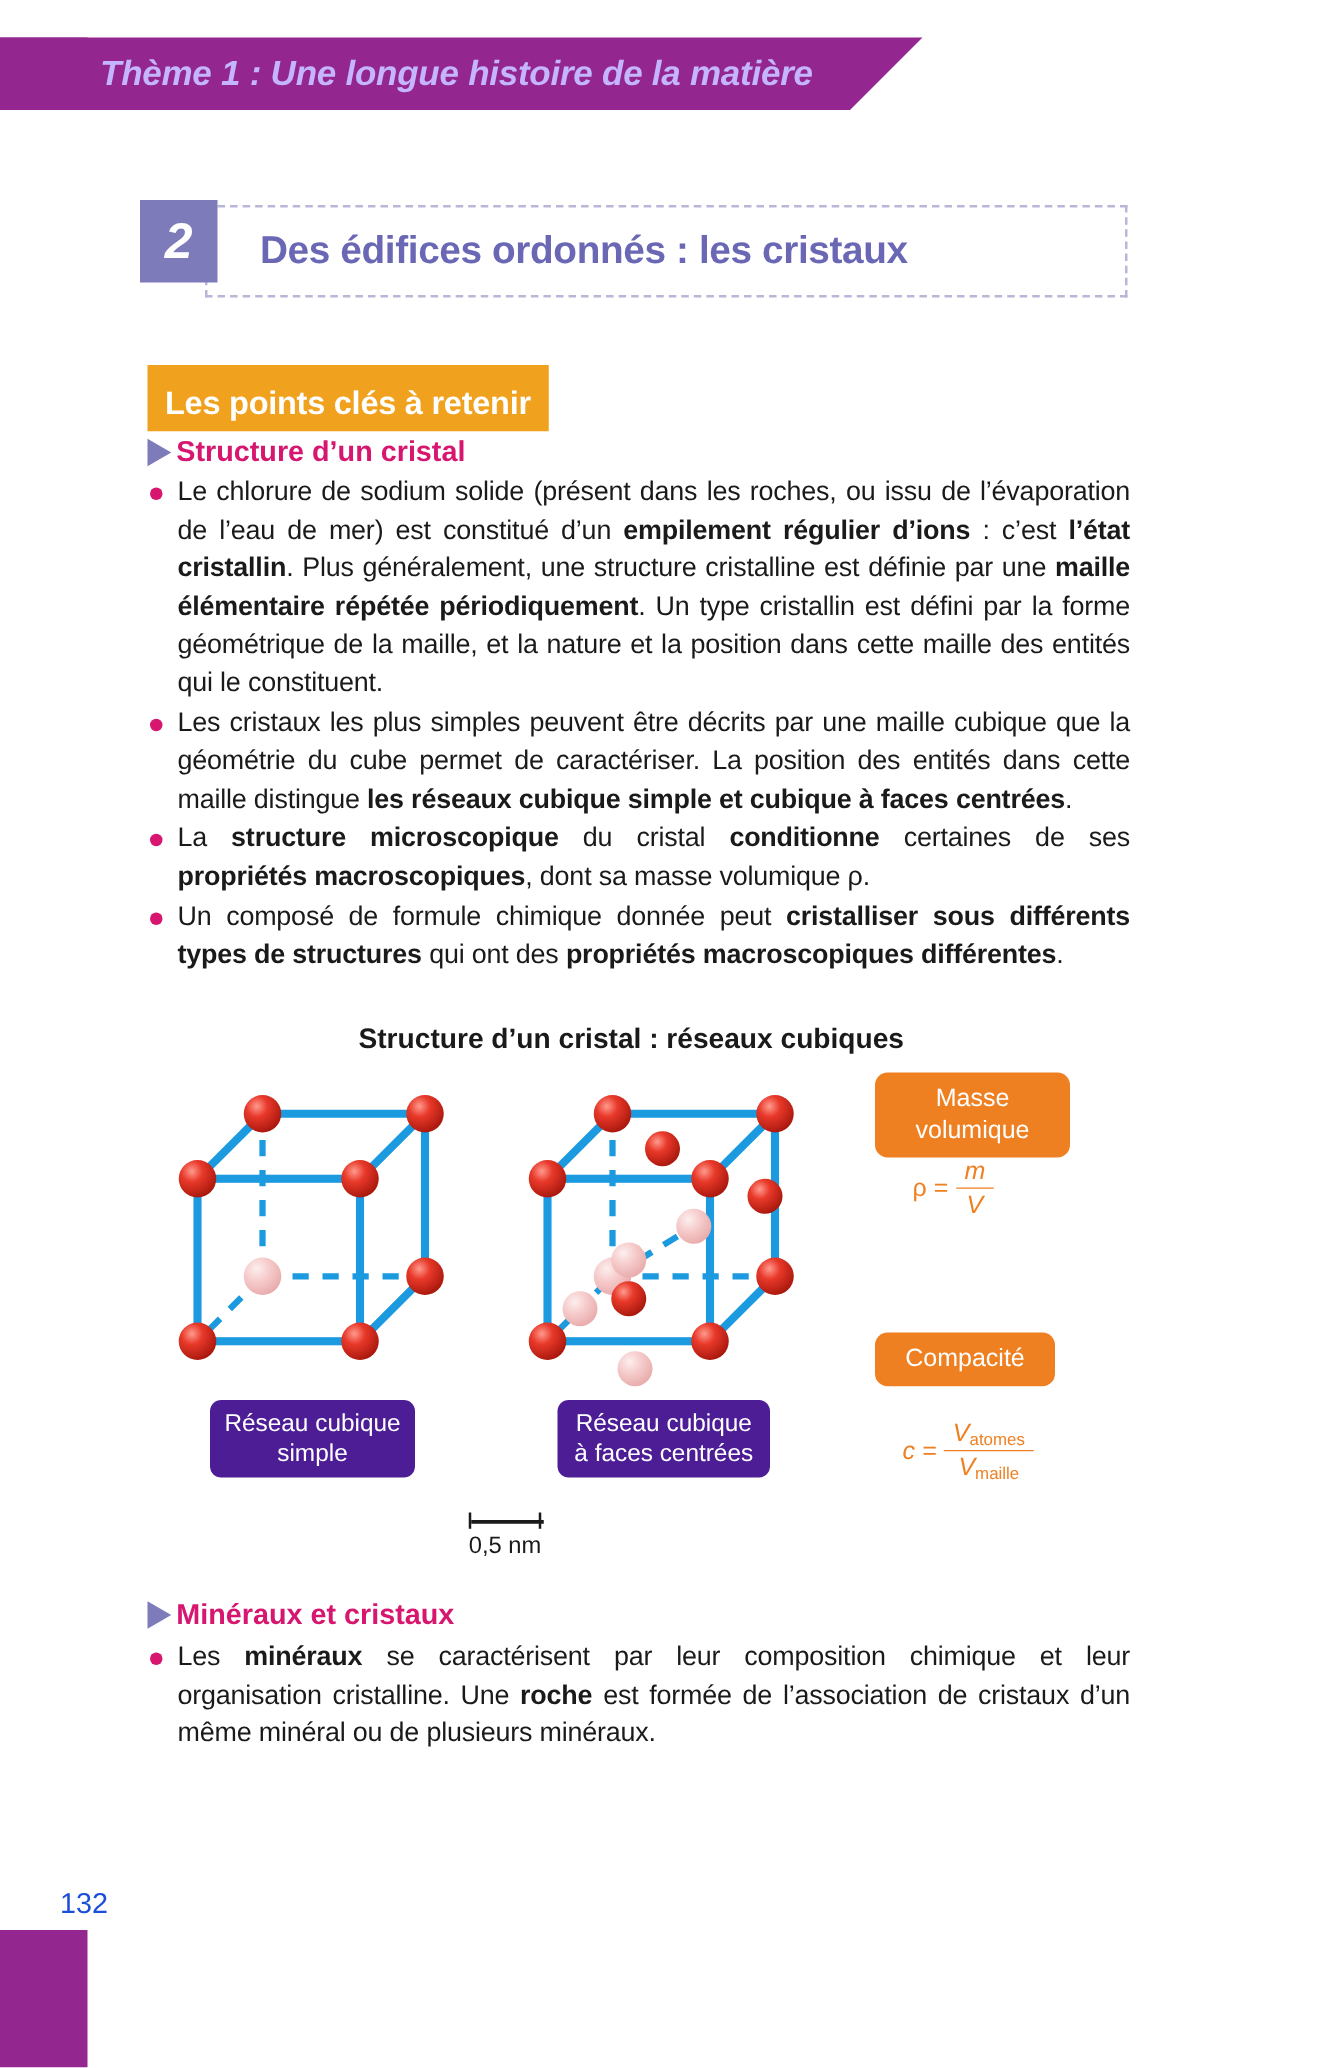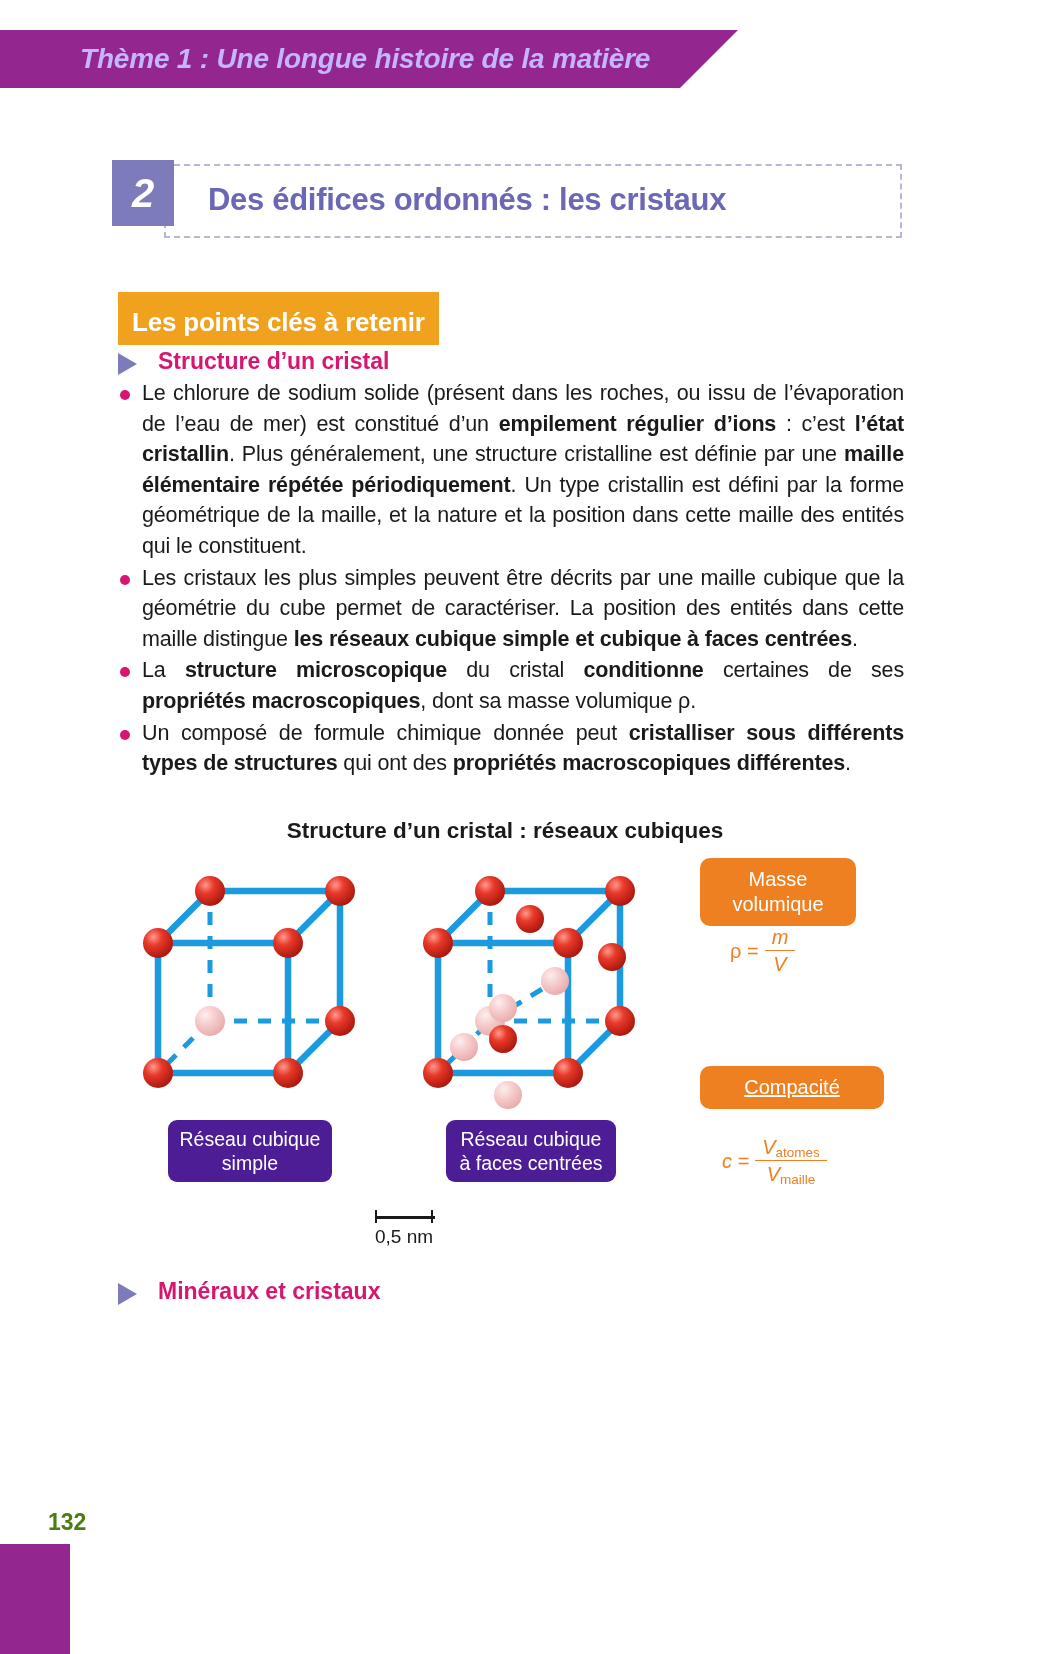--- a/index.html
+++ b/index.html
@@ -81,21 +81,21 @@
     color: #ffffff;
     font-size: 26px; font-weight: bold;
     padding: 15px 14px 7px 14px;
     white-space: nowrap;
     letter-spacing: -0.2px;
   }
 
   
   .subhead {
     position: absolute; left: 118px;
-    display: flex; align-items: flex-end; gap: 21px;
+    display: flex; align-items: center; gap: 4px;
   }
   .subhead-tri {
     width: 0; height: 0;
     border-top: 11px solid transparent;
     border-bottom: 11px solid transparent;
     border-left: 19px solid #7d7bba;
     flex: none;
   }
   .subhead-text {
     color: #d6166f;
@@ -158,21 +158,21 @@
     position: absolute;
     background: #ef8022;
     color: #ffffff;
     border-radius: 10px;
     font-size: 20px;
     line-height: 25px;
     text-align: center;
     padding: 9px 10px;
   }
   #box-masse   { left: 700px; top: 40px; width: 156px; }
-  #box-compact { left: 700px; top: 248px; width: 184px; text-decoration: underline; }
+  #box-compact { left: 700px; top: 248px; width: 144px; }
 
   .formula {
     position: absolute;
     color: #ef8022;
     font-size: 20px;
     display: flex; align-items: center; gap: 6px;
   }
   #formula-rho     { left: 730px; top: 108px; }
   #formula-compact { left: 722px; top: 318px; }
 
@@ -193,21 +193,21 @@
     content: ""; position: absolute; left: 0; top: 6px;
     width: 58px; height: 2.5px; background: #1a1a1a;
   }
   .scalebar-text {
     margin-top: 3px; font-size: 19px; color: #1a1a1a; white-space: nowrap;
   }
 
   
   .page-number {
     position: absolute; left: 48px; bottom: 118px;
-    font-size: 23px; font-weight: bold; color: #4d7c0f;
+    font-size: 23px; font-weight: normal; color: #1d4ed8;
   }
 </style>
 </head>
 <body>
 
 <div class="page-edge-top"></div>
 <div class="page-edge-bottom"></div>
 
 <div class="theme-banner">
   <div class="theme-banner-text">Thème 1 : Une longue histoire de la matière</div>
@@ -358,15 +358,16 @@
     <div class="scalebar-text">0,5 nm</div>
   </div>
 </div>
 
 <div class="subhead" id="subhead-mineraux">
   <span class="subhead-tri"></span>
   <span class="subhead-text">Minéraux et cristaux</span>
 </div>
 
 <div class="body-block" id="para-block-2">
+    <p class="para">Les <b>minéraux</b> se caractérisent par leur composition chimique et leur organisation cristalline. Une <b>roche</b> est formée de l’association de cristaux d’un même minéral ou de plusieurs minéraux.</p>
   </div>
 
 <div class="page-number">132</div>
 
 </body></html>

